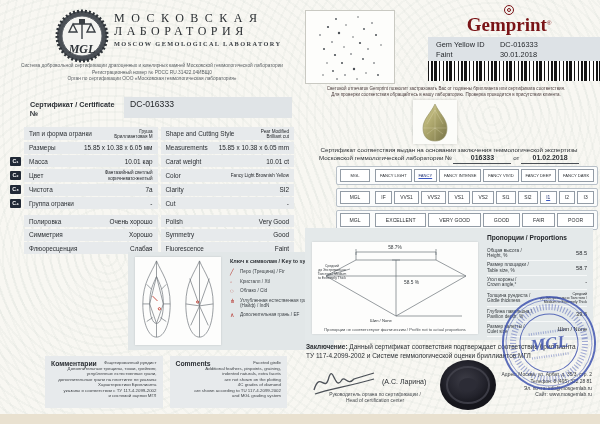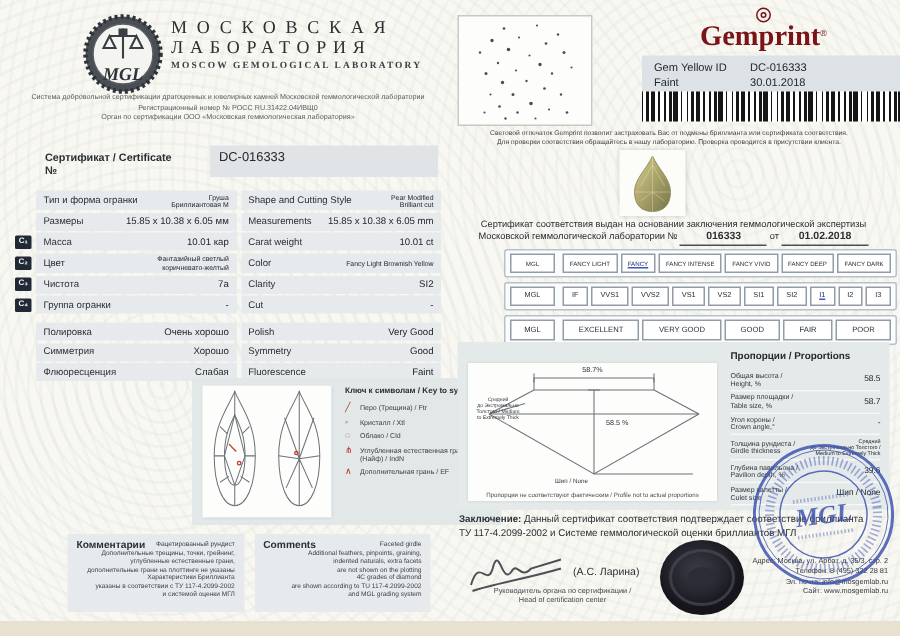--- a/index.html
+++ b/index.html
@@ -22,21 +22,21 @@
   .logo{left:55px;top:9px;width:54px;height:54px;}
   .org{left:114px;top:12px;width:180px;font-family:"Liberation Serif",serif;color:#2b2f33;}
   .org .l{font-weight:normal;font-size:12px;line-height:13px;white-space:nowrap;}
   .org .l1{letter-spacing:6.5px;}
   .org .l2{letter-spacing:2.2px;}
   .org .l3{letter-spacing:4.5px;}
   .org .en{font-size:6.3px;font-weight:bold;letter-spacing:1.4px;margin-top:2px;color:#3a3f44;}
   .reg{left:6px;top:63px;width:292px;text-align:center;font-size:4.8px;line-height:6.6px;color:#5a5f63;}
   .doc-title{left:6px;top:85px;width:294px;text-align:center;font-size:8.4px;font-weight:bold;color:#1f2326;}
 
-  .kv{left:30px;width:262px;display:flex;align-items:stretch;gap:16px;}
+  .kv{left:30px;width:262px;display:flex;align-items:stretch;}
   .kv .kl{width:94px;font-size:7.2px;font-weight:bold;color:#2a2e33;padding-top:3px;}
   .kv .kv-box{flex:1;background:#e0e4e7;font-size:8.6px;color:#23262a;padding:2px 6px;}
   .kv1{top:97px;} .kv2{top:111px;}
 
   
   .spec{left:10px;top:127px;width:284px;}
   .srow{display:flex;align-items:stretch;margin-bottom:1.5px;}
   .badge{width:11px;margin-right:3px;align-self:center;background:#212936;color:#fff;
          font-size:5.3px;font-weight:bold;text-align:center;line-height:9px;height:9px;border-radius:1px;}
   .badge:empty{visibility:hidden;}

